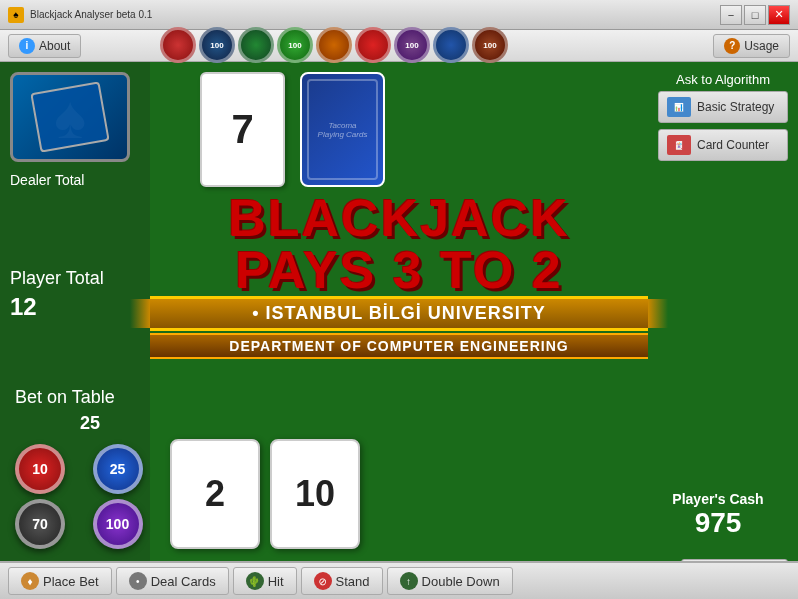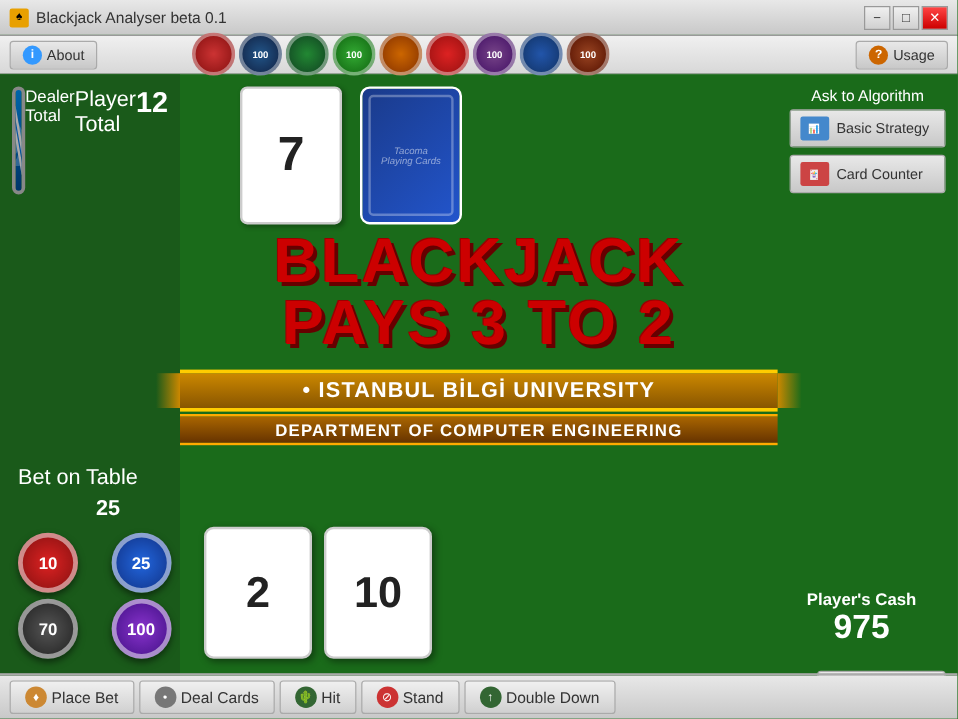--- a/index.html
+++ b/index.html
@@ -31,21 +31,21 @@
       width: 16px;
       height: 16px;
       background: #e8a000;
       border-radius: 2px;
       display: flex;
       align-items: center;
       justify-content: center;
       font-size: 10px;
     }
     .title-text {
-      font-size: 13px;
+      font-size: 10px;
       color: #333;
     }
     .title-controls {
       display: flex;
       gap: 2px;
     }
     .title-btn {
       width: 22px;
       height: 20px;
       border: 1px solid #999;
@@ -167,21 +167,21 @@
 
     
     .sidebar {
       position: absolute;
       top: 0;
       left: 0;
       width: 150px;
       bottom: 0;
       background: #1a5a1a;
       display: flex;
-      flex-direction: row;
+      flex-direction: column;
       padding: 10px;
     }
 
     
     .logo-area {
       width: 120px;
       height: 90px;
       background: linear-gradient(135deg, #0066aa, #003366);
       border: 3px solid #888;
       border-radius: 8px;
@@ -234,21 +234,21 @@
     }
     .bj-pays {
       font-size: 52px;
       font-weight: 900;
       color: #cc0000;
       text-shadow: 3px 3px 0 #660000, -1px -1px 0 #990000;
       letter-spacing: 2px;
       line-height: 1;
     }
     .banner {
-      margin-top: 12px;
+      margin-top: 0;
       background: linear-gradient(to bottom, #cc8800, #885500);
       border-top: 3px solid #ffcc00;
       border-bottom: 3px solid #ffcc00;
       padding: 4px 20px;
       position: relative;
     }
     .banner::before {
       content: '';
       position: absolute;
       left: -20px;

